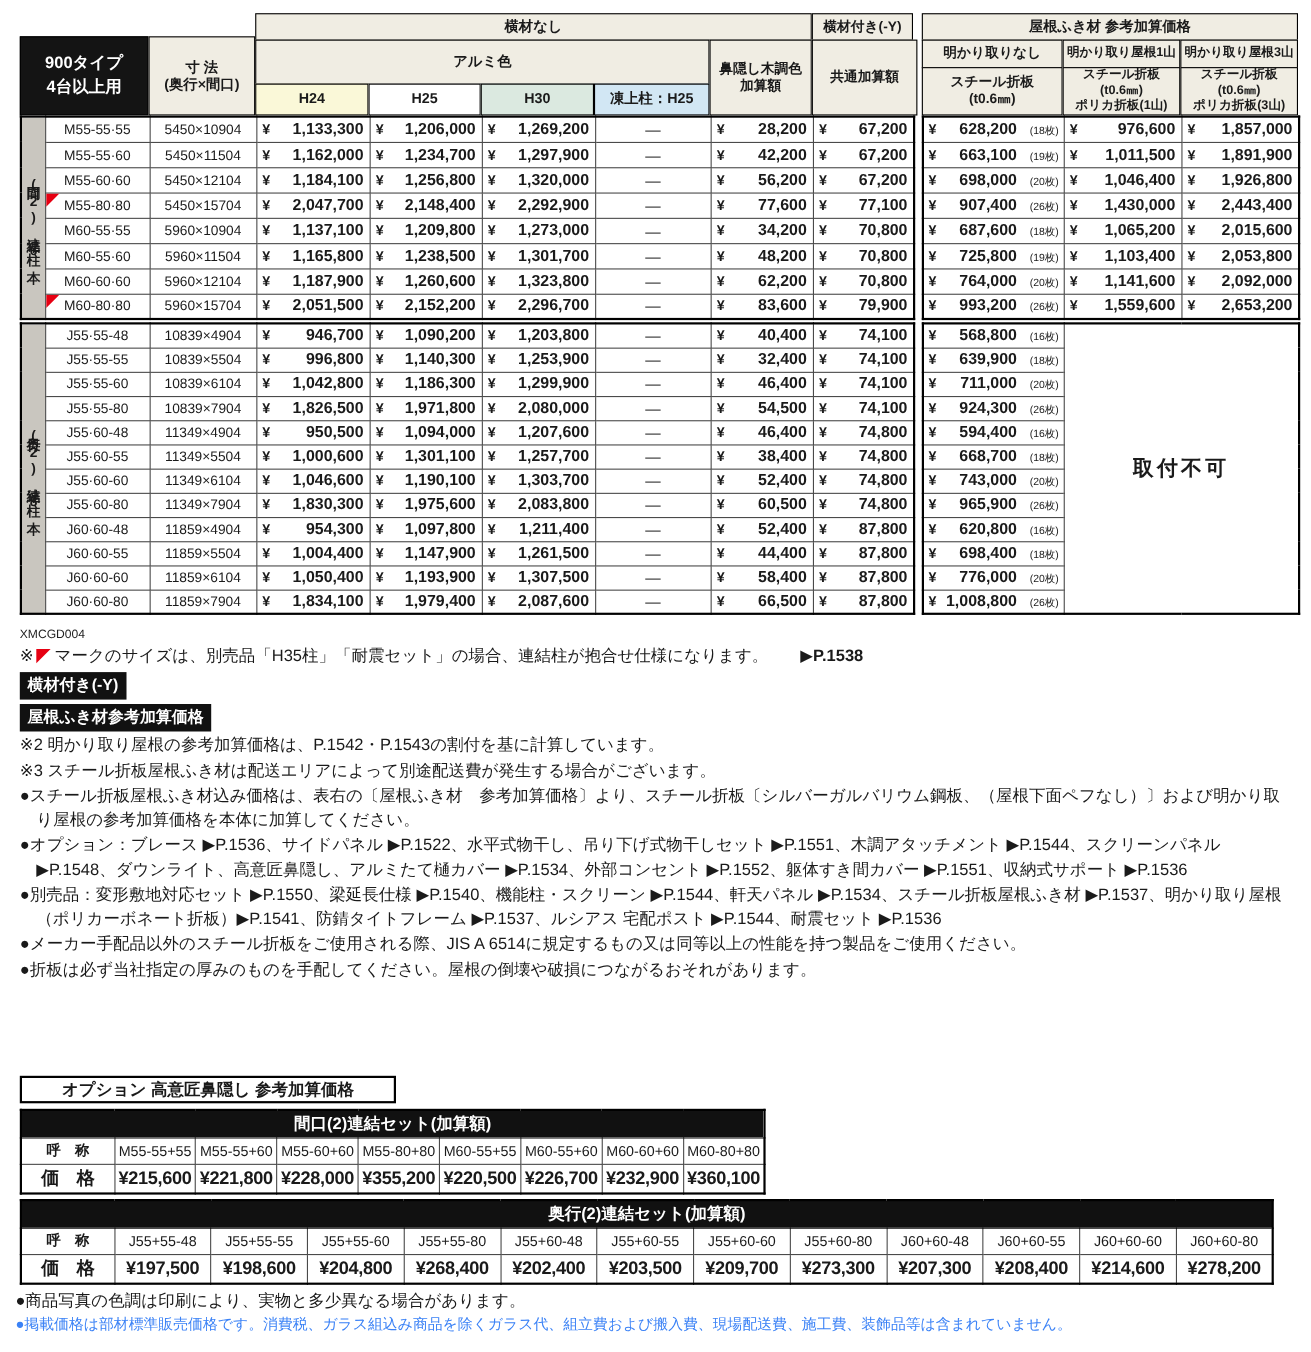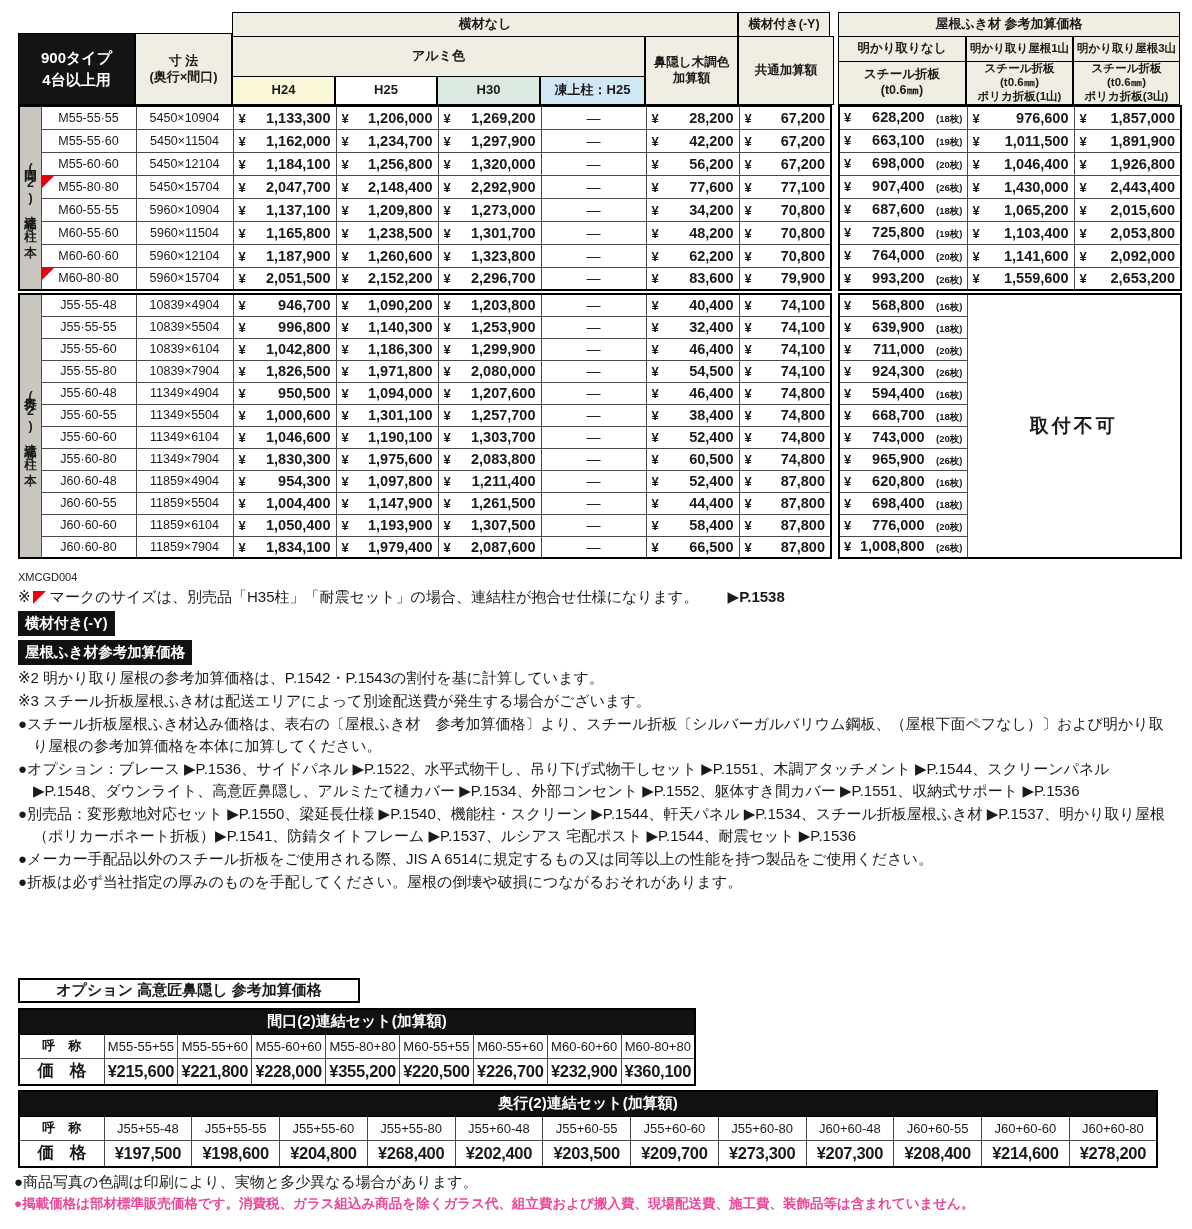--- a/index.html
+++ b/index.html
@@ -31,21 +31,21 @@
   td.rowlabel { font-size:12.5px; text-align:center; position:relative; }
   td.sizecell { font-size:12.5px; text-align:center; }
   .corner-mark { position:absolute; top:0; left:0; width:0; height:0;
                  border-top:12px solid #e60012; border-right:12px solid transparent; }
   td.price { font-weight:bold; font-size:14.5px; }
   td.price .pc { display:flex; justify-content:space-between; align-items:baseline; padding:0 5px; }
   td.price .yen { font-size:13px; }
   td.dash { text-align:center; font-size:14px; color:#222; }
   td.steel .pc { display:flex; align-items:baseline; padding:0 4px; }
   td.steel .val { flex:1; text-align:right; }
-  td.steel .sheets { width:38px; text-align:right; font-size:9.5px; font-weight:bold; }
+  td.steel .sheets { width:38px; text-align:right; font-size:9.5px; font-weight:normal; }
   td.nacell { text-align:center; font-size:19px; font-weight:bold; letter-spacing:3px; background:#fff; }
 
   .code { position:absolute; font-size:11px; color:#222; }
 
   
   .notes { position:absolute; left:18px; top:586px; width:1156px; font-size:15px; line-height:22px; }
   .note-line { margin-bottom:1px; }
   .note-bullet { padding-left:15px; text-indent:-15px; }
   .note-label { display:inline-block; background:#111; color:#fff; font-weight:bold;
                 font-size:14.5px; padding:1px 7px 2px 7px; margin:2px 0 2px 0; }
@@ -57,21 +57,21 @@
   .opt-title { position:absolute; border:2px solid #000; font-weight:bold; font-size:15px;
                display:flex; align-items:center; justify-content:center; background:#fff; }
   table.opt { border-collapse:collapse; table-layout:fixed; position:absolute; border:2px solid #000; background:#fff; }
   table.opt td { border:1px solid #4a4a4a; text-align:center; overflow:hidden; white-space:nowrap; }
   table.opt td.bar { background:#111; color:#fff; font-weight:bold; font-size:15px; height:25px; border:1px solid #000; }
   table.opt td.lbl { font-weight:bold; font-size:14px; background:#fff; }
   table.opt td.nm  { font-size:13px; height:24px; }
   table.opt td.pr  { font-weight:bold; font-size:16.5px; height:27px; letter-spacing:-0.3px; }
 
   .foot-black { position:absolute; font-size:15px; }
-  .foot-red   { position:absolute; font-size:13.5px; color:#ec4899;font-weight:bold; }
+  .foot-red   { position:absolute; font-size:13.5px; color:#3b82f6; }
 </style>
 </head>
 <body>
 
 <div class="hbox black" style="left:18px; top:33px; width:117px; height:72px;">900タイプ
 4台以上用</div>
 <div class="hbox" style="left:135px; top:33px; width:97px; height:72px;">寸 法
 (奥行×間口)</div>
 
 <div class="hbox" style="left:232px; top:12px; width:506px; height:25px;">横材なし</div>

